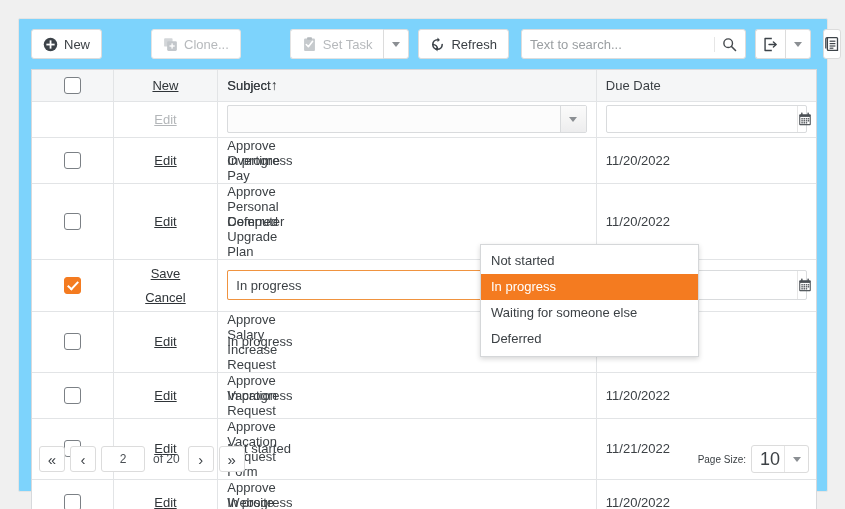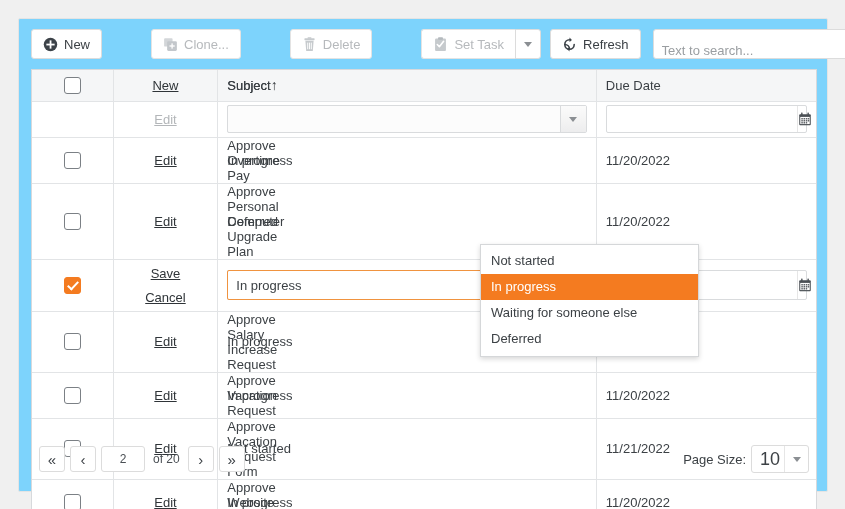--- a/index.html
+++ b/index.html
@@ -56,21 +56,21 @@
     cursor: pointer;
   }
   .caret {
     width: 0; height: 0;
     border-left: 4.5px solid transparent;
     border-right: 4.5px solid transparent;
     border-top: 5px solid #8b8f93;
   }
 
   .searchwrap {
-    display: inline-flex; align-items: flex-end;
+    display: inline-flex; align-items: center;
     height: 30px; width: 232px;
     border: 1px solid #dcdcdc; border-radius: 3px;
     background: #fff;
     margin-left: 3px;
   }
   .searchwrap input {
     flex: 1; border: none; outline: none;
     padding: 0 8px; font-size: 13px;
     font-family: "Liberation Sans", sans-serif;
     color: #444; background: transparent;
@@ -276,21 +276,21 @@
   }
   .pnum {
     width: 44px; height: 26px;
     border: 1px solid #dcdcdc; border-radius: 3px;
     background: #fff;
     text-align: center; font-size: 12px; color: #4a4f54;
     font-family: "Liberation Sans", sans-serif;
     outline: none;
   }
   .pof { font-size: 12px; color: #4a4f54; padding: 0 3px; }
-  .pslabel { font-size: 13px; color: #3c4145; }
+  .pslabel { font-size: 10px; color: #3c4145; }
   .psel {
     display: flex; align-items: stretch;
     width: 58px; height: 28px;
     border: 1px solid #dcdcdc; border-radius: 3px;
     background: #fff; cursor: pointer;
   }
   .psel .v { flex: 1; display: flex; align-items: center; padding-left: 8px; font-size: 18px; color: #3c4145; }
   .psel .a {
     width: 24px; border-left: 1px solid #e6e6e6;
     display: flex; align-items: center; justify-content: center;
@@ -321,33 +321,20 @@
           <svg width="15" height="15" viewBox="0 0 16 16">
             <rect x="1.2" y="1.2" width="9" height="9" rx="1" fill="#d3d6d9"></rect>
             <rect x="4.4" y="4.4" width="10.4" height="10.4" rx="1.4" fill="#c3c7cb"></rect>
             <rect x="9" y="6.8" width="1.4" height="5.6" fill="#fff"></rect>
             <rect x="6.9" y="8.9" width="5.6" height="1.4" fill="#fff"></rect>
           </svg>
         </span>
         <span class="lbl">Clone...</span>
       </div>
 
-      <div class="tbtn disabled">
-        <span>
-          <svg width="15" height="15" viewBox="0 0 16 16">
-            <rect x="2.6" y="1.4" width="10.8" height="2" rx="0.5" fill="#c6cacd"></rect>
-            <rect x="6" y="0.2" width="4" height="1.6" rx="0.4" fill="#c6cacd"></rect>
-            <path d="M3.6 4 H12.4 L11.5 15 H4.5 Z" fill="#c6cacd"></path>
-            <rect x="5.6" y="6" width="1" height="7" fill="#fff"></rect>
-            <rect x="7.5" y="6" width="1" height="7" fill="#fff"></rect>
-            <rect x="9.4" y="6" width="1" height="7" fill="#fff"></rect>
-          </svg>
-        </span>
-        <span class="lbl">Delete</span>
-      </div>
 
       <div class="split">
         <div class="tbtn disabled">
           <span>
             <svg width="15" height="15" viewBox="0 0 16 16">
               <rect x="2.2" y="1.6" width="11.6" height="13.4" rx="1.2" fill="#c6cacd"></rect>
               <rect x="5.4" y="0.3" width="5.2" height="2.6" rx="0.8" fill="#b4b9bd"></rect>
               <path d="M4.6 8 L6.8 10.4 L11.3 4.6" stroke="#fff" stroke-width="1.7" fill="none" stroke-linecap="round" stroke-linejoin="round"></path>
             </svg>
           </span>

